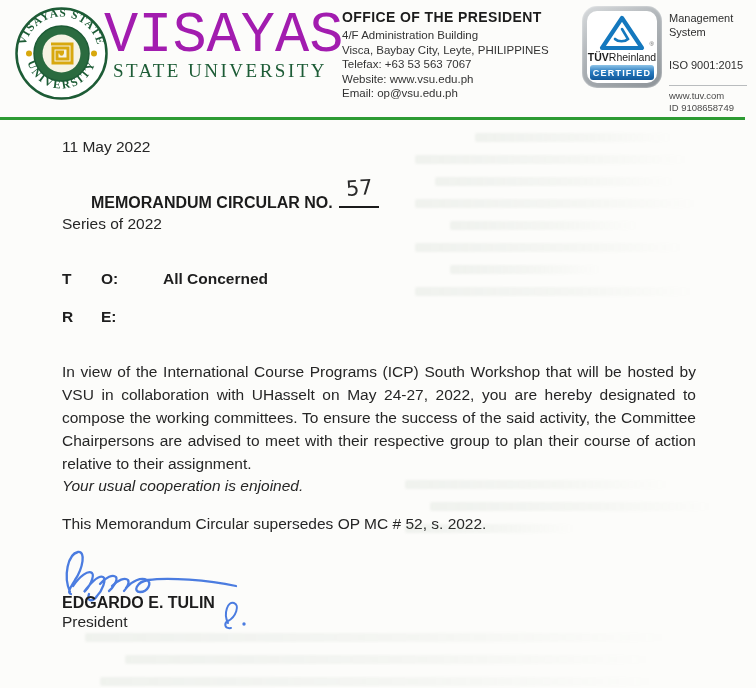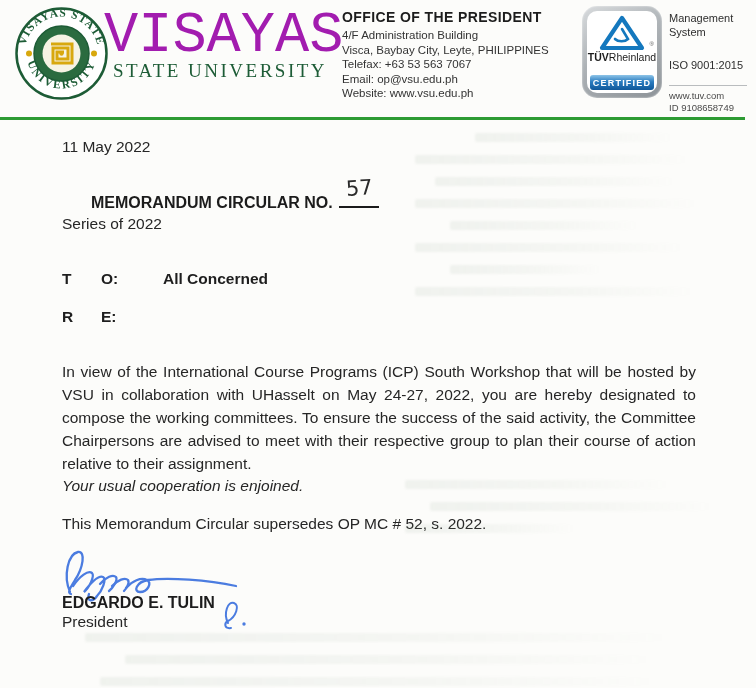--- a/index.html
+++ b/index.html
@@ -18,21 +18,21 @@
   }
   .brand-sub {
     font-family:"Liberation Serif", serif; font-size:19px; letter-spacing:2.5px;
     color:#1d5c36; margin-top:-4px;
   }
   .office { position:absolute; left:342px; top:9px; width:230px; }
   .office-title { font-weight:bold; font-size:14px; letter-spacing:0.4px; color:#1c1c1c; margin-bottom:3px; }
   .office-line { font-size:11.5px; line-height:14.5px; color:#333; }
 
   .tuv-box {
-    position:absolute; left:582px; top:6px; width:80px; height:92px;
+    position:absolute; left:582px; top:6px; width:80px; height:82px;
     border-radius:15px;
     background:linear-gradient(150deg,#d8dbdd 0%,#aeb3b7 45%,#8d9398 100%);
     box-shadow:inset 0 0 2px rgba(255,255,255,.8);
     padding:5px;
   }
   .tuv-inner {
     width:100%; height:100%; background:#fff; border-radius:10px;
     position:relative; display:flex; flex-direction:column; align-items:center;
   }
   .tuv-triangle { margin-top:4px; }
@@ -118,22 +118,22 @@
   <div class="brand">
     <div class="brand-main">VISAYAS</div>
     <div class="brand-sub">STATE UNIVERSITY</div>
   </div>
 
   <div class="office">
     <div class="office-title">OFFICE OF THE PRESIDENT</div>
     <div class="office-line">4/F Administration Building</div>
     <div class="office-line">Visca, Baybay City, Leyte, PHILIPPINES</div>
     <div class="office-line">Telefax: +63 53 563 7067</div>
+    <div class="office-line">Website: www.vsu.edu.ph</div>
     <div class="office-line">Email: op@vsu.edu.ph</div>
-    <div class="office-line">Website: www.vsu.edu.ph</div>
   </div>
 
   <div class="tuv-box">
     <div class="tuv-inner">
       <svg class="tuv-triangle" width="48" height="36" viewBox="0 0 48 36">
         <path d="M24,3 L44,33 L4,33 Z" fill="none" stroke="#1478be" stroke-width="4.2" stroke-linejoin="round"></path>
         <path d="M24,14 L30,24 C27,27 20,27 17,24" fill="none" stroke="#1478be" stroke-width="2.6" stroke-linecap="round"></path>
       </svg>
       <div class="tuv-name"><b>TÜV</b><span>Rheinland</span></div>
       <span class="tuv-reg">®</span>

